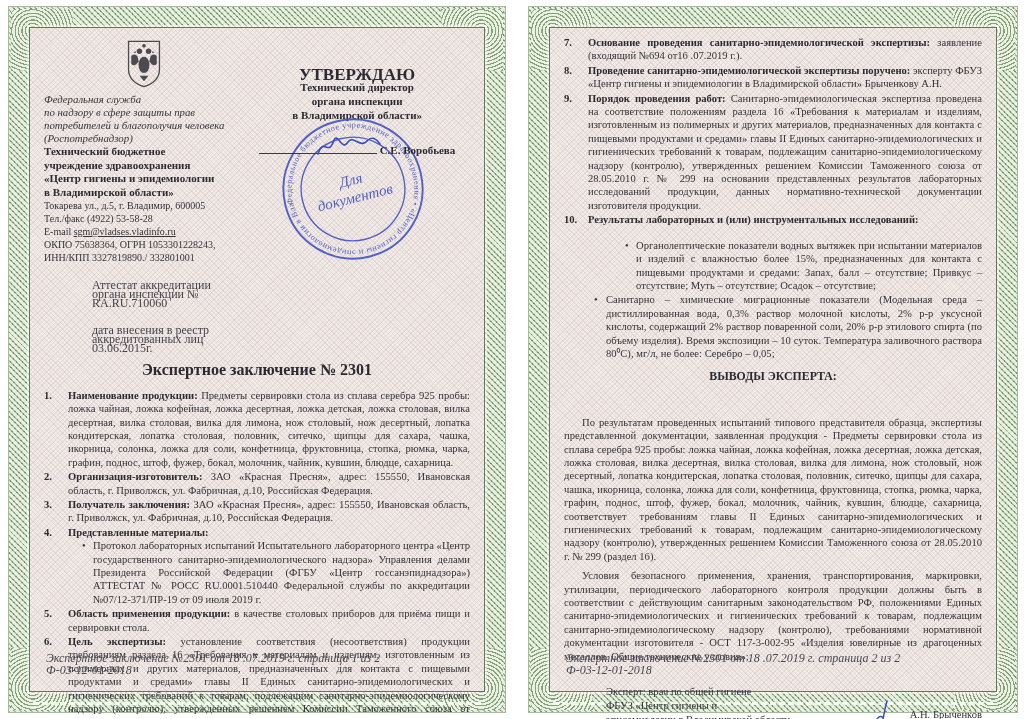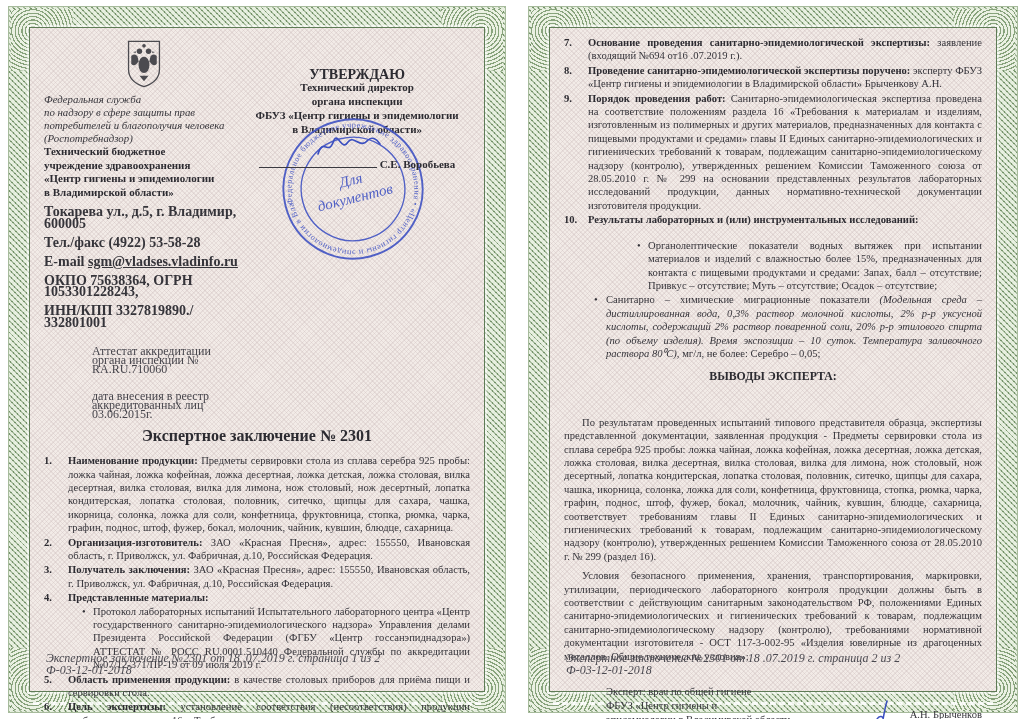--- a/index.html
+++ b/index.html
@@ -28,42 +28,42 @@
   .corner.bl{left:2px;bottom:2px;border-radius:0 95% 0 0;background:repeating-radial-gradient(circle at 35% 65%, #84a078 0 1.2px, #ecf2e4 1.2px 3.4px);}
   .corner.br{right:2px;bottom:2px;border-radius:95% 0 0 0;background:repeating-radial-gradient(circle at 65% 65%, #84a078 0 1.2px, #ecf2e4 1.2px 3.4px);}
   
   .content{position:absolute;inset:0;padding:8px 14px 30px 14px;font-size:10.6px;line-height:13.4px;}
   .p1-header{display:flex;}
   .org-col{width:47%;text-align:left;}
   .approve-col{width:53%;text-align:center;position:relative;}
   .arms{margin:3px auto 4px auto;display:block;}
   .svc{font-style:italic;font-size:10.8px;line-height:13px;}
   .orgname{font-weight:bold;font-size:11px;line-height:13.6px;color:#2c2b31;}
-  .contact{font-size:14px;line-height:11.8px;margin-top:7px;font-weight:bold;}
+  .contact{font-size:10px;line-height:11.8px;margin-top:1px;}
   .email-u{text-decoration:underline;}
   .accred{font-size:12px;line-height:9px;margin-top:18px;color:#45444b;padding-left:48px;}
-  .approve-title{font-weight:bold;font-size:14px;margin-top:32px;color:#2c2b31;}
+  .approve-title{font-weight:bold;font-size:17px;margin-top:32px;color:#2c2b31;}
   .approve-line{font-weight:bold;font-size:11px;line-height:13.8px;color:#2c2b31;}
   .sig-row{margin-top:20px;position:relative;z-index:3;font-weight:bold;font-size:11px;color:#2c2b31;}
   .sig-underline{display:inline-block;width:118px;border-bottom:1px solid #3a3940;height:10px;}
   .stamp{position:absolute;left:34px;top:78px;width:150px;height:150px;z-index:2;opacity:.92;
          transform:rotate(-14deg);}
   .doc-number{font-weight:bold;font-size:11.4px;margin-top:10px;color:#2c2b31;}
   .doc-title{font-weight:bold;font-size:16px;text-align:center;margin:10px 0 12px 0;color:#2c2b31;}
   .item{display:flex;margin-bottom:1px;}
   .inum{flex:0 0 24px;font-weight:bold;color:#2c2b31;}
   .ibody{flex:1;text-align:justify;}
   .ibody b{color:#2c2b31;}
   ul.mats{margin:0 0 0 14px;padding:0;list-style:none;}
   ul.mats li{position:relative;padding-left:11px;text-align:justify;}
   ul.mats li::before{content:"\2022";position:absolute;left:0;top:0;}
   ul.lvl2{margin:1px 0 0 30px;padding:0;list-style:none;}
   ul.lvl2 li{position:relative;padding-left:12px;text-align:justify;}
   ul.lvl2 li::before{content:"\2022";position:absolute;left:0;top:0;}
-  .it{font-style:italic;}
+  .it{}
   .concl-title{font-weight:bold;font-size:11.8px;text-align:center;margin:10px 0 8px 0;color:#2c2b31;}
   .concl-p{text-align:justify;text-indent:18px;margin-top:32px;}
   .sigblock{margin-top:22px;display:flex;justify-content:space-between;align-items:flex-start;}
   .sigblock .left{line-height:14px;margin-left:42px;}
   .sigblock .right{position:relative;text-align:right;padding-top:14px;white-space:nowrap;}
   .handsig{vertical-align:middle;margin-right:6px;}
   .pfooter{position:absolute;left:16px;bottom:15px;font-style:italic;font-size:12px;line-height:11.5px;color:#4a4950;}
 </style>
 </head>
 <body>
@@ -105,21 +105,20 @@
             <div class="contact"><span>E-mail </span><span class="email-u">sgm@vladses.vladinfo.ru</span></div>
             <div class="contact">ОКПО 75638364, ОГРН 1053301228243,</div>
             <div class="contact">ИНН/КПП 3327819890./ 332801001</div>
             <div class="accred">Аттестат аккредитации органа инспекции   № RA.RU.710060</div>
             <div class="accred">дата внесения в реестр аккредитованных лиц 03.06.2015г.</div>
           </div>
           <div class="approve-col">
             <div class="approve-title">УТВЕРЖДАЮ</div>
             <div class="approve-line">Технический директор</div>
             <div class="approve-line">органа инспекции</div>
-            <div class="approve-line">ФБУЗ «Центр гигиены и эпидемиологии</div>
             <div class="approve-line">в Владимирской области»</div>
             <div class="sig-row">
               <span class="sig-underline"></span>
               <span>С.Е. Воробьева</span>
             </div>
             <div class="stamp">
               <svg width="150" height="150" viewBox="0 0 110 110">
                 <defs>
                   <path id="ringPath" d="M55,55 m-45,0 a45,45 0 1,1 90,0 a45,45 0 1,1 -90,0"></path>
                 </defs>
@@ -197,21 +196,21 @@
         <div class="item">
           <span class="inum">9.</span>
           <span class="ibody"><b>Порядок проведения работ:</b> <span>Санитарно-эпидемиологическая экспертиза проведена на соответствие положениям раздела 16 «Требования к материалам и изделиям, изготовленным из полимерных и других материалов, предназначенных для контакта с пищевыми продуктами и средами» главы II Единых санитарно-эпидемиологических и гигиенических требований к товарам, подлежащим санитарно-эпидемиологическому надзору (контролю), утвержденных решением Комиссии Таможенного союза от 28.05.2010 г. № 299 на основании представленных результатов лабораторных исследований продукции, данных нормативно-технической документации изготовителя продукции.</span></span>
         </div>
         <div class="item">
           <span class="inum">10.</span>
           <span class="ibody"><b>Результаты лабораторных и (или) инструментальных исследований:</b>
           </span>
         </div>
 
-        <ul class="mats" style="margin:12px 0 0 36px;padding-left:37px;">
+        <ul class="mats" style="margin:12px 0 0 24px;padding-left:37px;">
           <li><span>Органолептические  показатели  водных  вытяжек  при  испытании  материалов  и изделий  с  влажностью  более  15%,  предназначенных  для  контакта  с  пищевыми продуктами и средами: Запах, балл – отсутствие; Привкус – отсутствие; Муть – отсутствие; Осадок – отсутствие;</span></li>
         </ul>
         <ul class="lvl2">
           <li>
             <span>Санитарно – химические миграционные показатели </span><span class="it">(Модельная среда – дистиллированная вода, 0,3% раствор молочной кислоты, 2% р-р уксусной кислоты, содержащий 2% раствор поваренной соли, 20% р-р этилового спирта (по объему изделия). Время экспозиции – 10 суток. Температура заливочного раствора  80⁰С)</span><span>, мг/л, не более:   Серебро – 0,05;</span>
           </li>
         </ul>
 
         <div class="concl-title">ВЫВОДЫ ЭКСПЕРТА:</div>
         <div class="concl-p">По результатам проведенных испытаний типового представителя образца, экспертизы представленной документации, заявленная продукция - Предметы сервировки стола из сплава серебра 925 пробы: ложка чайная, ложка кофейная, ложка десертная, ложка детская, ложка столовая, вилка десертная, вилка столовая, вилка для лимона, нож столовый, нож десертный, лопатка кондитерская, лопатка столовая, половник, ситечко, щипцы для сахара, чашка, икорница, солонка, ложка для соли, конфетница, фруктовница, стопка, рюмка, чарка, графин, поднос, штоф, фужер, бокал, молочник, чайник, кувшин, блюдце, сахарница, соответствует требованиям главы II   Единых санитарно-эпидемиологических и гигиенических требований к товарам, подлежащим санитарно-эпидемиологическому надзору (контролю), утвержденных решением Комиссии Таможенного союза от 28.05.2010 г. № 299 (раздел 16).</div>

